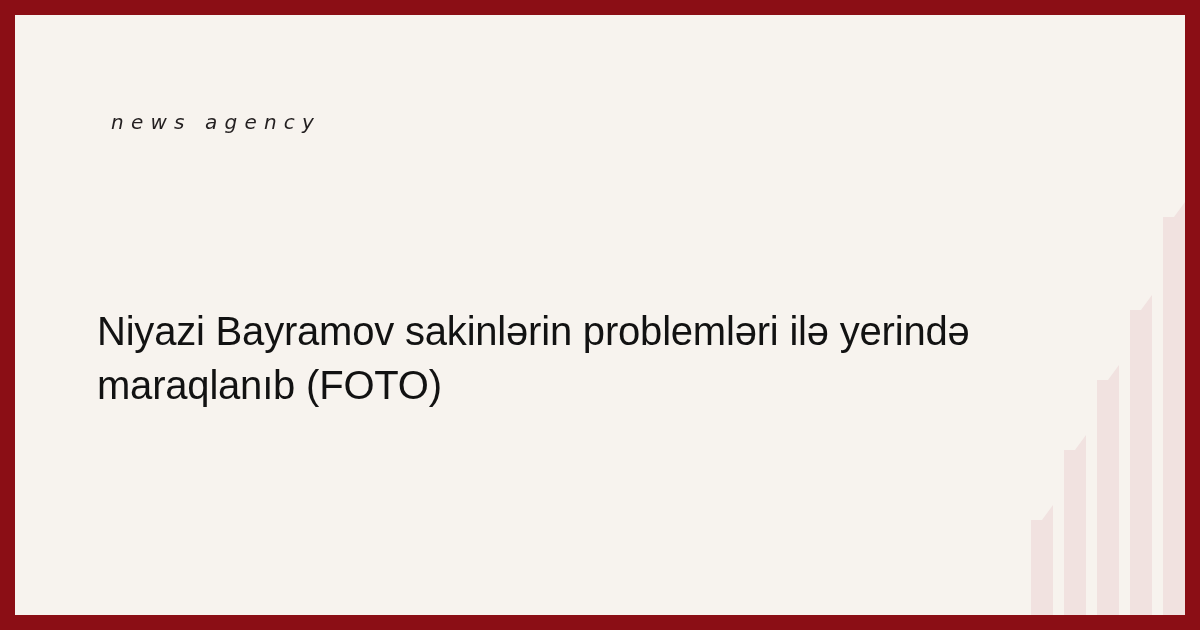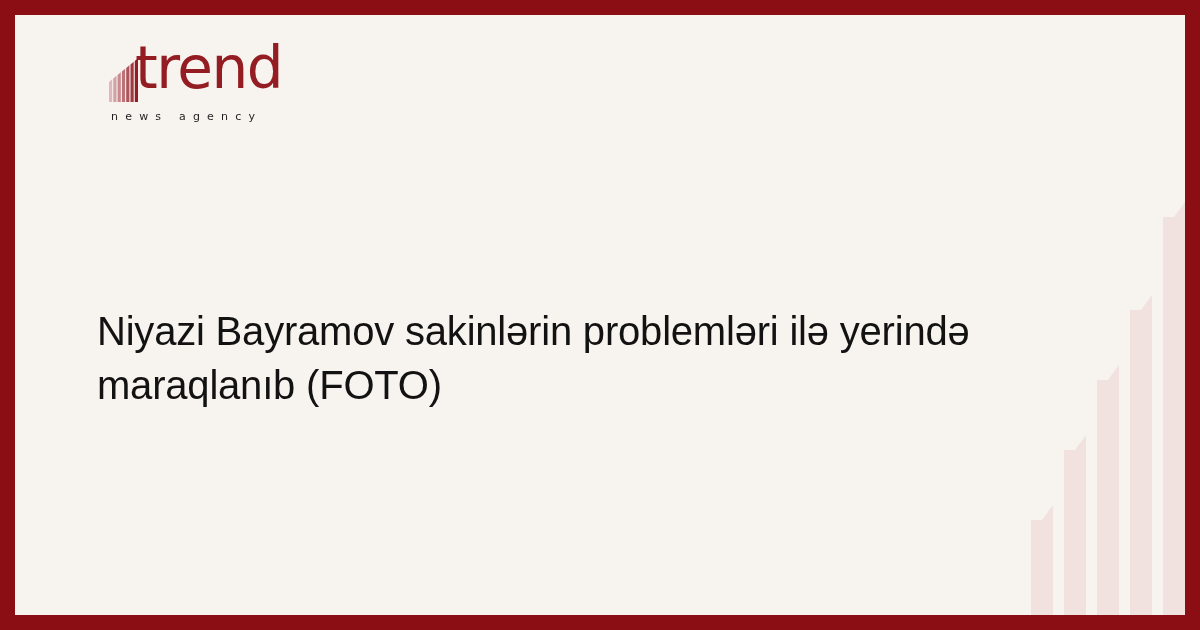--- a/index.html
+++ b/index.html
@@ -73,25 +73,26 @@
     letter-spacing: -1.5px;
     color: #931D22;
     line-height: 1;
     white-space: nowrap;
   }
   .logo-tagline {
     position: absolute;
     left: 14px;
     top: 62px;
     font-family: "DejaVu Sans", "Liberation Sans", sans-serif;
-    font-size: 11px;
+    font-size: 20px;
     font-weight: 400;
     letter-spacing: 7.2px;
     color: #231F20;
     white-space: nowrap;
+    font-style: italic;
   }
 
   
   .headline {
     position: absolute;
     left: 82px;
     top: 262px;
     width: 905px;
     font-family: "Liberation Sans", sans-serif;
     font-size: 40px;
@@ -113,33 +114,19 @@
           <path d="M6,345 L6,440 L28,440 L28,330 L17,345 Z"></path>
           <path d="M39,275 L39,440 L61,440 L61,260 L50,275 Z"></path>
           <path d="M72,205 L72,440 L94,440 L94,190 L83,205 Z"></path>
           <path d="M105,135 L105,440 L127,440 L127,120 L116,135 Z"></path>
           <path d="M138,42 L138,440 L160,440 L160,27 L149,42 Z"></path>
         </g>
       </svg>
     </div>
 
     <div class="logo">
-      <div class="logo-top">
-        <span class="logo-mark">
-          <svg viewBox="0 0 30 52" xmlns="http://www.w3.org/2000/svg" aria-hidden="true">
-            <path d="M0,32 L0,52 L3.2,52 L3.2,29.2 Z" fill="#E0B8BB"></path>
-            <path d="M4.3,28.5 L4.3,52 L7.5,52 L7.5,25.7 Z" fill="#D3A0A4"></path>
-            <path d="M8.6,25 L8.6,52 L11.8,52 L11.8,22.2 Z" fill="#C78A8E"></path>
-            <path d="M12.9,21.5 L12.9,52 L16.1,52 L16.1,18.7 Z" fill="#BB7378"></path>
-            <path d="M17.2,18 L17.2,52 L20.4,52 L20.4,15.2 Z" fill="#AD555C"></path>
-            <path d="M21.5,14.5 L21.5,52 L24.7,52 L24.7,11.7 Z" fill="#A03A42"></path>
-            <path d="M25.8,11 L25.8,52 L29,52 L29,8.2 Z" fill="#931D22"></path>
-          </svg>
-        </span>
-        <span class="logo-word">trend</span>
-      </div>
       <div class="logo-tagline">news agency</div>
     </div>
 
     <h1 class="headline">Niyazi Bayramov sakinlərin problemləri ilə yerində maraqlanıb (FOTO)</h1>
 
   </div>
 </div>
 
 </body></html>

